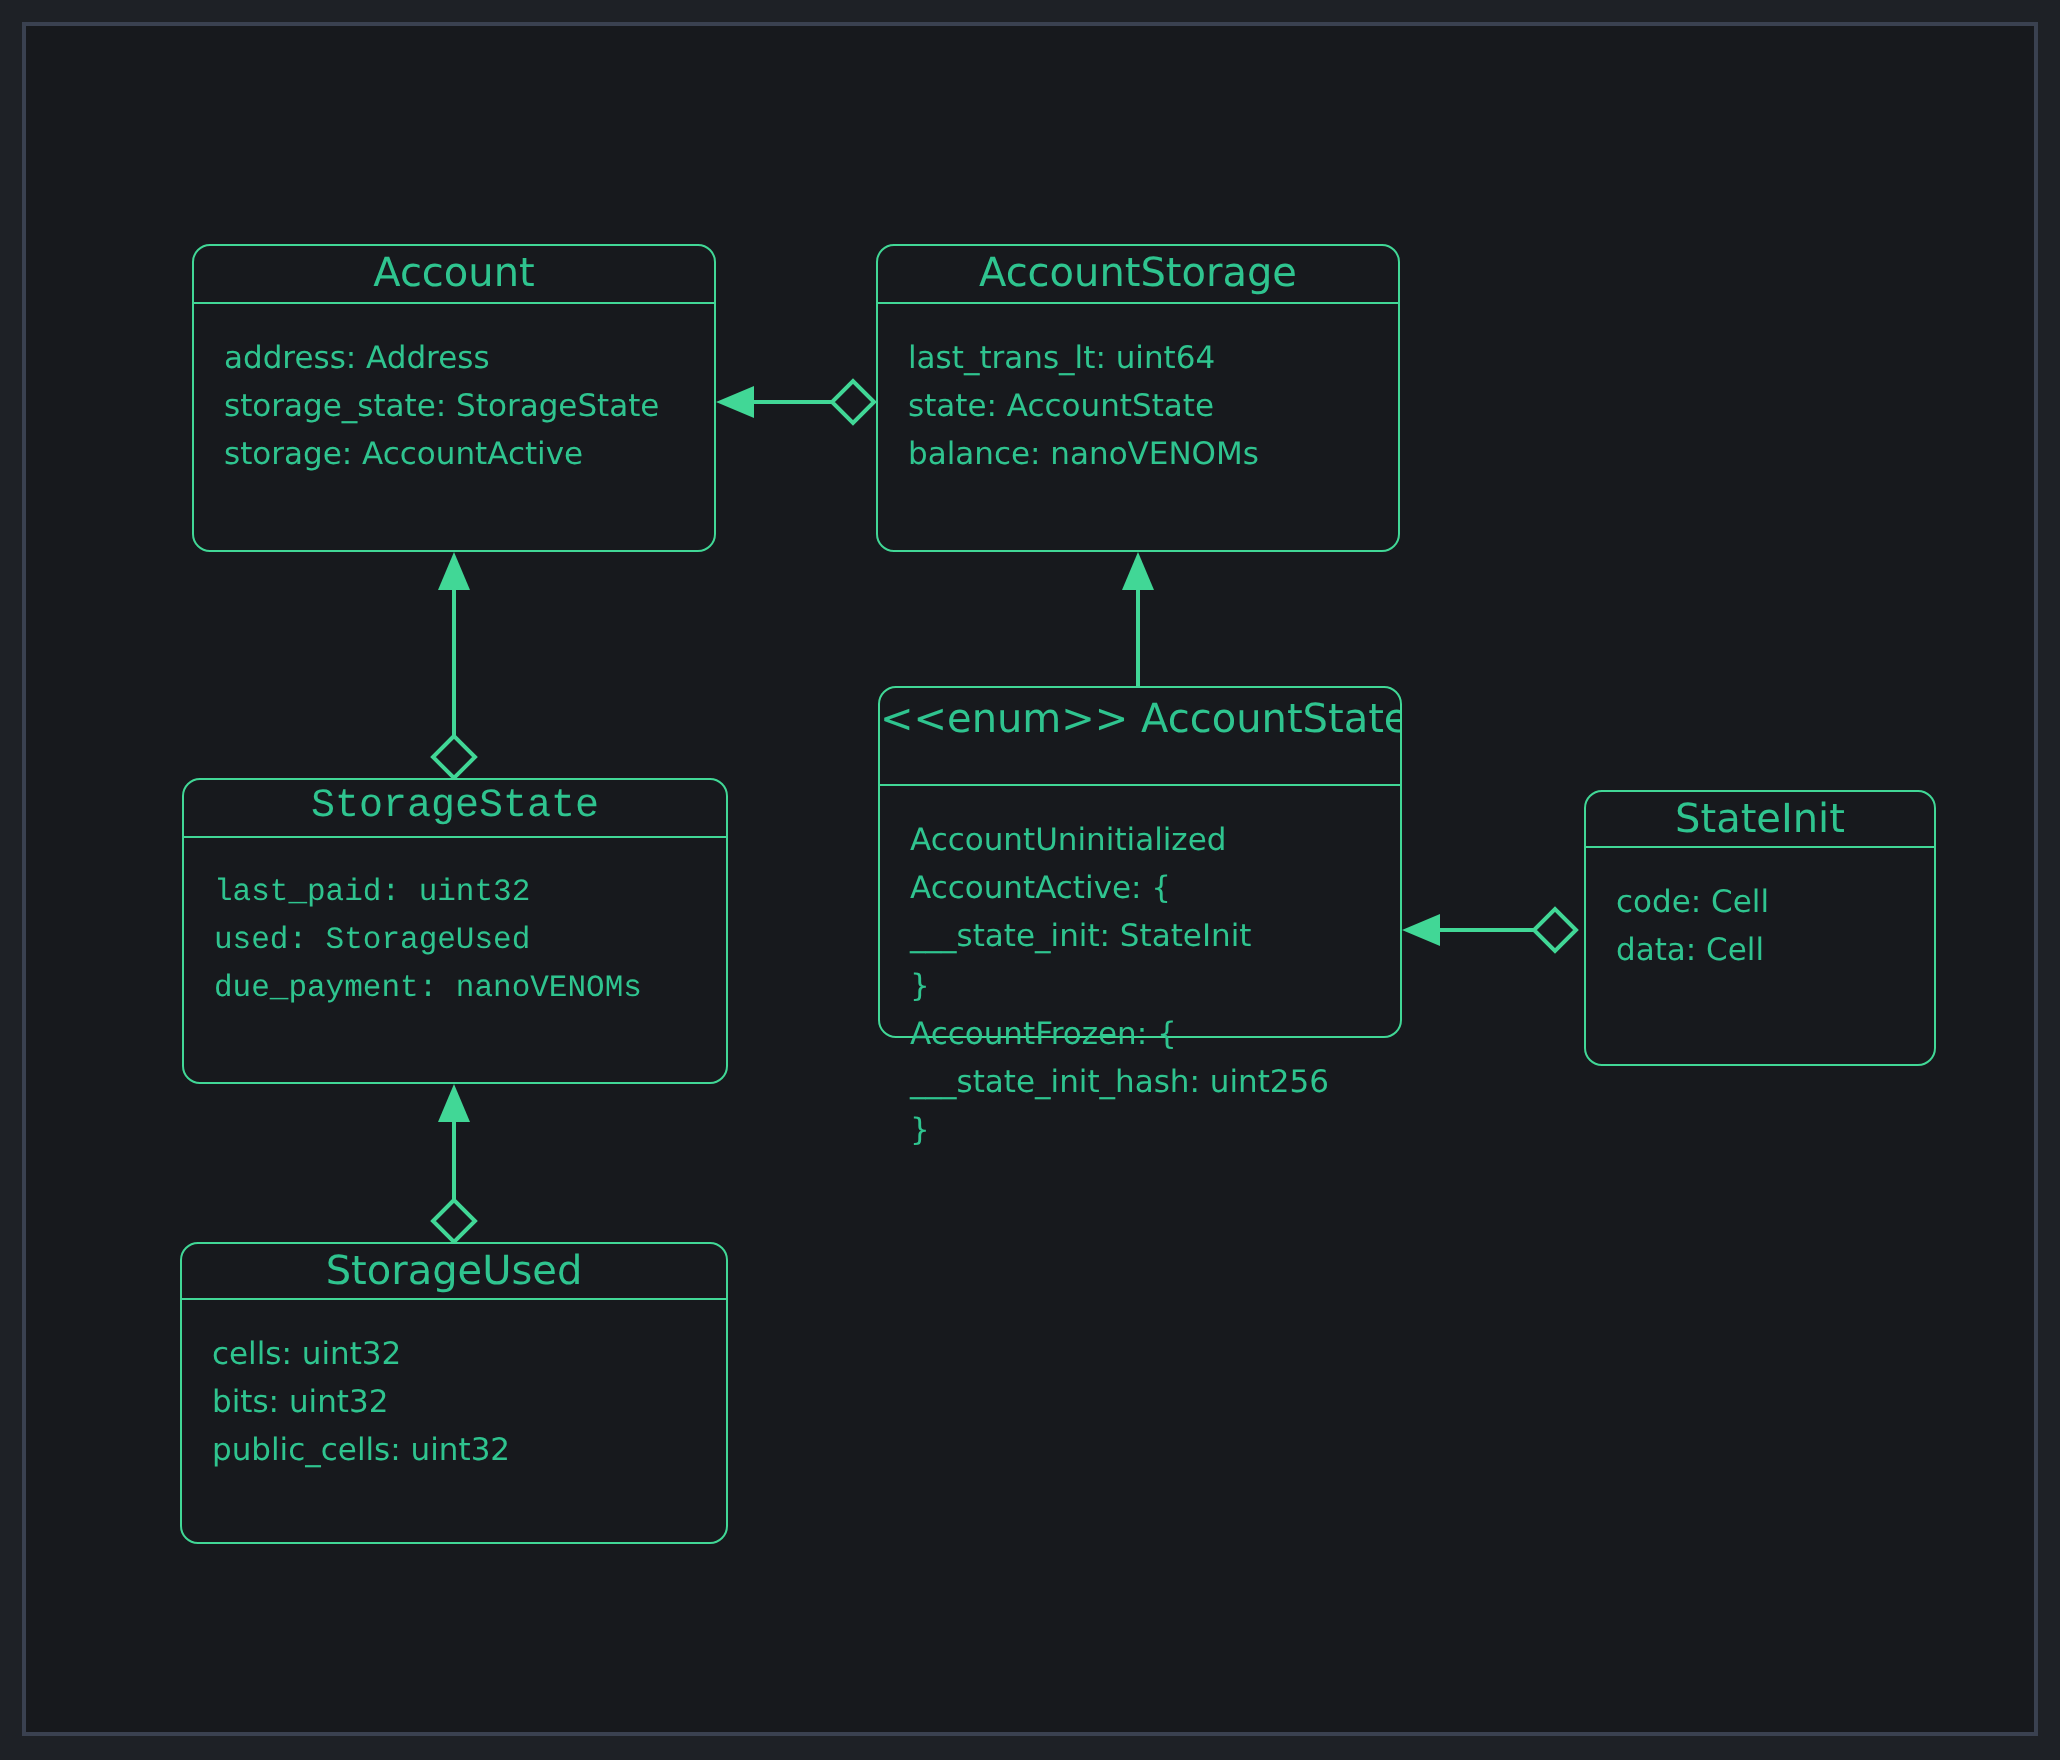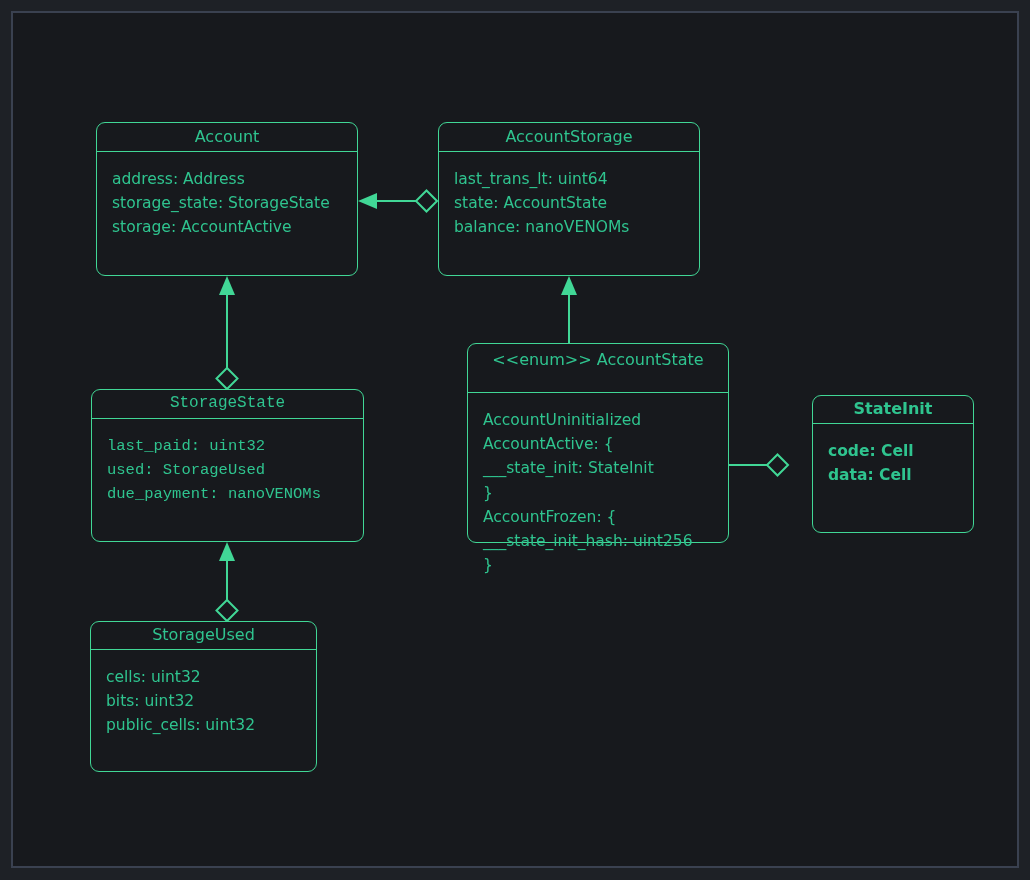--- a/index.html
+++ b/index.html
@@ -32,43 +32,43 @@
     box-sizing:border-box;
     border:1.5px solid var(--accent-stroke);
     border-radius:9px;
     background:var(--canvas-bg);
     color:var(--accent-text);
   }
   .node-title{
     box-sizing:border-box;
     border-bottom:1.5px solid var(--accent-stroke);
     text-align:center;
-    font-size:16px;
+    font-size:20px;
     height:29px;
     line-height:27px;
     white-space:nowrap;
     overflow:hidden;
   }
   .node-body{
     padding:15px 15px 0 15px;
     font-size:15.5px;
   }
   .member{
     line-height:24.2px;
     white-space:nowrap;
   }
   
   #node-account        {left:96px;  top:122px; width:262px; height:154px;}
   #node-account-storage{left:438px; top:122px; width:262px; height:154px;}
-  #node-account-state  {left:439px; top:343px; width:262px; height:200px;margin-left:28px;}
+  #node-account-state  {left:439px; top:343px; width:262px; height:176px;}
   #node-account-state .node-title{height:49px;line-height:31px;}
-  #node-state-init     {left:812px; top:395px; width:162px; height:138px;font-weight:bold;}
+  #node-state-init     {left:792px; top:395px; width:176px; height:138px;}
   #node-state-init .node-title{height:28px;line-height:26px;}
   #node-storage-state  {left:91px;  top:389px; width:273px; height:153px;font-family:Liberation Mono, monospace;}
-  #node-storage-used   {left:90px;  top:621px; width:227px; height:151px;}
+  #node-storage-used   {left:90px;  top:621px; width:274px; height:151px;}
   #node-storage-used .node-title{height:28px;line-height:26px;}
 </style>
 </head>
 <body>
 
 <div class="stage">
 
   <div class="frame"></div>
 
   <svg class="edges" viewBox="0 0 1030 880">

